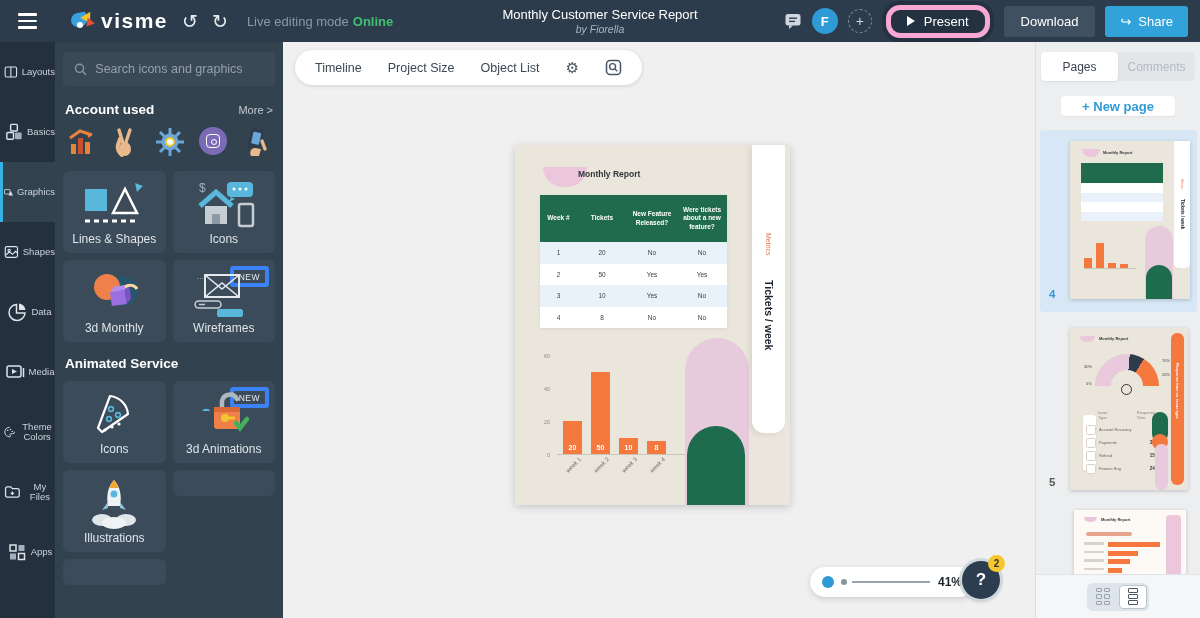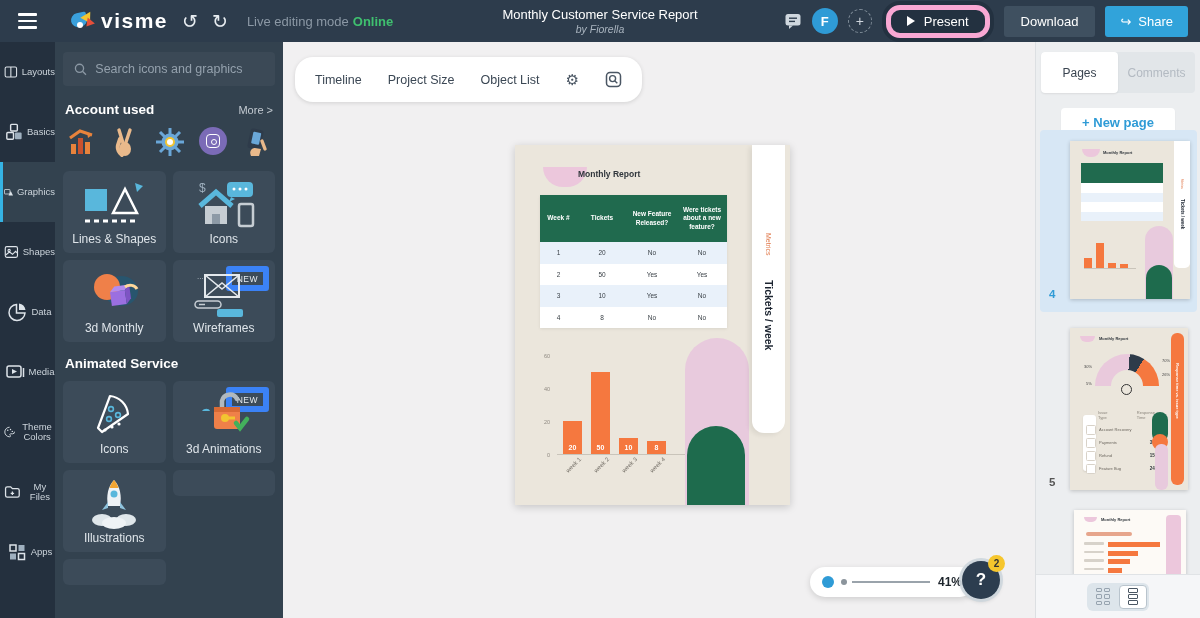--- a/index.html
+++ b/index.html
@@ -45,33 +45,33 @@
   .search-box input::placeholder { color:#94a1ad; }
   .sec-head { display:flex; align-items:center; justify-content:space-between; margin:16px 2px 8px 2px; }
   .sec-head b { color:#fff; font-size:13.5px; }
   .sec-head a { color:#c3cad1; font-size:11px; cursor:pointer; text-decoration:none; }
   .recents { display:flex; justify-content:space-between; padding:2px 4px 4px 4px; }
   .recent-ic { width:30px; height:30px; position:relative; cursor:pointer; }
   .cards { display:grid; grid-template-columns:1fr 1fr; gap:7px; margin-top:10px; }
   .card { background:#3c4b59; border-radius:6px; height:82px; position:relative; display:flex; flex-direction:column; align-items:center; justify-content:flex-end; padding-bottom:7px; cursor:pointer; }
   .card-label { color:#dfe5ea; font-size:12px; }
   .card-art { position:absolute; top:8px; left:0; right:0; bottom:24px; display:flex; align-items:center; justify-content:center; }
-  .badge-new { position:absolute; top:6px; right:6px; border:6px solid #3b82f6; color:#e6ebef; font-size:8.5px; padding:1.5px 5px; border-radius:3px; letter-spacing:.5px; }
+  .badge-new { position:absolute; top:6px; right:6px; border:4px solid #3b82f6; color:#e6ebef; font-size:8.5px; padding:1.5px 5px; border-radius:3px; letter-spacing:.5px; }
   .anim-head { color:#fff; font-size:13.5px; font-weight:bold; margin:14px 2px 0 2px; }
   .card.stub { height:26px; }
 
   
   .ri-chart .b { position:absolute; bottom:3px; background:#e8833c; }
   .ri-ig { width:28px; height:28px; background:#7b6bb7; border-radius:50%; display:flex; align-items:center; justify-content:center; }
   .ri-ig i { width:14px; height:14px; border:1.6px solid #fff; border-radius:4px; display:block; position:relative; }
   .ri-ig i:after { content:''; position:absolute; left:3.5px; top:3.5px; width:4px; height:4px; border:1.4px solid #fff; border-radius:50%; }
 
   
   .canvas { position:absolute; left:283px; top:42px; width:752px; height:576px; background:#f1f0f1; z-index:10; }
-  .c-toolbar { position:absolute; left:12px; top:15px; height:45px; background:#fff; border-radius:18px; box-shadow:0 1px 4px rgba(0,0,0,.13); display:flex; align-items:center; gap:26px; padding:0 20px; }
+  .c-toolbar { position:absolute; left:12px; top:8px; height:35px; background:#fff; border-radius:18px; box-shadow:0 1px 4px rgba(0,0,0,.13); display:flex; align-items:center; gap:26px; padding:0 20px; }
   .c-toolbar .t-item { font-size:12.5px; color:#3b4754; cursor:pointer; }
   .c-toolbar .t-icon { cursor:pointer; display:flex; align-items:center; color:#4a5663; font-size:15px; }
 
   
   .page { position:absolute; left:232px; top:103px; width:275px; height:360px; background:#ebe6dc; box-shadow:0 2px 8px rgba(0,0,0,.18); overflow:hidden; }
   .pink-blob { position:absolute; left:28px; top:22px; width:44px; height:20px; background:#ecc7dc; border-radius:0 0 44px 44px; }
   .doc-title { position:absolute; left:63px; top:24px; font-size:8.5px; font-weight:bold; color:#30363c; }
   .dtable { position:absolute; left:25px; top:50px; width:187px; box-shadow:0 1px 3px rgba(0,0,0,.08); }
   .dtable-head { display:flex; background:#206a4e; height:47px; align-items:center; }
   .dtable-head span { color:#fff; font-size:6.5px; font-weight:bold; text-align:center; line-height:1.25; padding:0 3px; }
@@ -102,23 +102,23 @@
   .z-thumb { width:12px; height:12px; background:#2f9bd6; border-radius:50%; margin-left:12px; cursor:pointer; }
   .z-dot { width:6px; height:6px; background:#8b949c; border-radius:50%; margin-left:7px; }
   .z-track { height:1.5px; background:#9aa3ab; width:78px; margin-left:5px; }
   .z-label { margin-left:auto; margin-right:13px; font-size:12px; font-weight:bold; color:#1d242b; }
   .help-btn { position:absolute; left:679px; top:519px; width:38px; height:38px; border-radius:50%; background:#2c3d4f; box-shadow:0 0 0 3px rgba(205,214,221,.9), 0 2px 5px rgba(0,0,0,.2); color:#fff; font-size:17px; font-weight:bold; display:flex; align-items:center; justify-content:center; cursor:pointer; }
   .help-badge { position:absolute; right:-5px; top:-6px; width:17px; height:17px; background:#f6c62d; border-radius:50%; color:#333; font-size:10px; font-weight:bold; display:flex; align-items:center; justify-content:center; }
 
   
   .rpanel { position:absolute; left:1035px; top:42px; width:165px; height:576px; background:#eceef0; border-left:1px solid #dcdfe2; z-index:20; }
   .rtabs { display:flex; margin:10px 5px 0 5px; background:#e2e6e9; border-radius:4px; }
-  .rtab { flex:1; height:41px; display:flex; align-items:center; justify-content:center; font-size:12px; color:#b3bac2; cursor:pointer; border-radius:4px; }
+  .rtab { flex:1; height:29px; display:flex; align-items:center; justify-content:center; font-size:12px; color:#b3bac2; cursor:pointer; border-radius:4px; }
   .rtab.active { background:#fff; color:#3a4450; box-shadow:0 1px 2px rgba(0,0,0,.08); }
-  .newpage-btn { display:block; margin:15px auto 0 auto; width:114px; height:28px; background:#fff; border:none; border-radius:4px; color:#2f9bd6; font-size:13px; font-weight:bold; cursor:pointer; box-shadow:0 1px 2px rgba(0,0,0,.06); }
+  .newpage-btn { display:block; margin:15px auto 0 auto; width:114px; height:20px; background:#fff; border:none; border-radius:4px; color:#2f9bd6; font-size:13px; font-weight:bold; cursor:pointer; box-shadow:0 1px 2px rgba(0,0,0,.06); }
   .thumb-block { position:absolute; left:4px; width:157px; }
   .tb4 { top:88px; height:182px; background:#d7e7f5; border-radius:4px; }
   .tb5 { top:276px; height:182px; }
   .tb6 { top:462px; height:80px; }
   .pagenum { position:absolute; left:9px; bottom:12px; font-size:11.5px; font-weight:bold; color:#555; }
   .tb4 .pagenum { color:#2f9bd6; }
   .thumb { position:absolute; background:#ebe6dc; box-shadow:0 1px 4px rgba(0,0,0,.2); overflow:hidden; }
   .t4 { left:30px; top:11px; width:120px; height:158px; }
   .t5 { left:30px; top:10px; width:118px; height:162px; }
   .t6 { left:34px; top:6px; width:112px; height:96px; background:#fdfaf6; }

